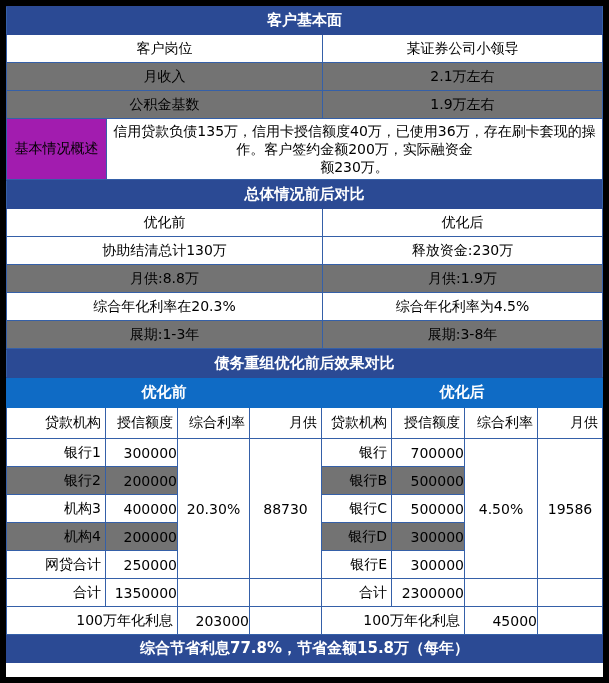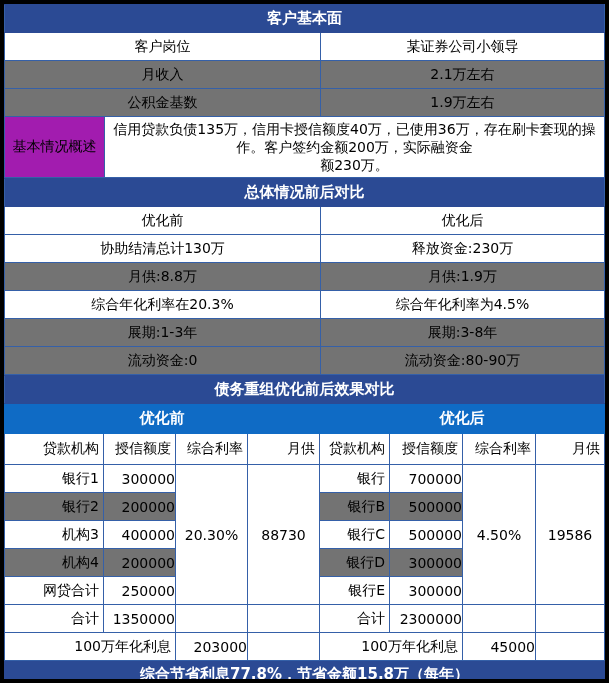--- a/index.html
+++ b/index.html
@@ -1,19 +1,19 @@
 <!DOCTYPE html>
 <html><head>
 <meta charset="utf-8">
 <style>
   html,body{margin:0;padding:0;background:#ffffff;}
   body{font-family:"DejaVu Sans","Liberation Sans",sans-serif;color:#000;}
   .sheet{
     width:609px;height:683px;box-sizing:border-box;
-    border:4px solid #000000;background:#fff;overflow:hidden;
+    border:6px solid #000000;background:#fff;overflow:hidden;
   }
   table{border-collapse:collapse;width:100%;table-layout:fixed;}
   td{
     border:1px solid #3560a8;font-size:14px;padding:0 4px;
     overflow:hidden;vertical-align:middle;background:#fff;
   }
   
   td.band{
     background:#2b4a94;border-color:#2b4a94 #3560a8;
     color:#fff;font-weight:bold;font-size:15px;text-align:center;height:27px;
@@ -97,24 +97,20 @@
       <td class="c">月供:1.9万</td>
     </tr>
     <tr class="r28">
       <td class="c">综合年化利率在20.3%</td>
       <td class="c">综合年化利率为4.5%</td>
     </tr>
     <tr class="r28 alt">
       <td class="c">展期:1-3年</td>
       <td class="c">展期:3-8年</td>
     </tr>
-    <tr class="r28 alt">
-      <td class="c">流动资金:0</td>
-      <td class="c">流动资金:80-90万</td>
-    </tr>
   </tbody>
     </table>
 
   <table>
     <colgroup>
       <col style="width:99px">
         <col style="width:72px">
         <col style="width:72px">
         <col style="width:72px">
       <col style="width:70px">

